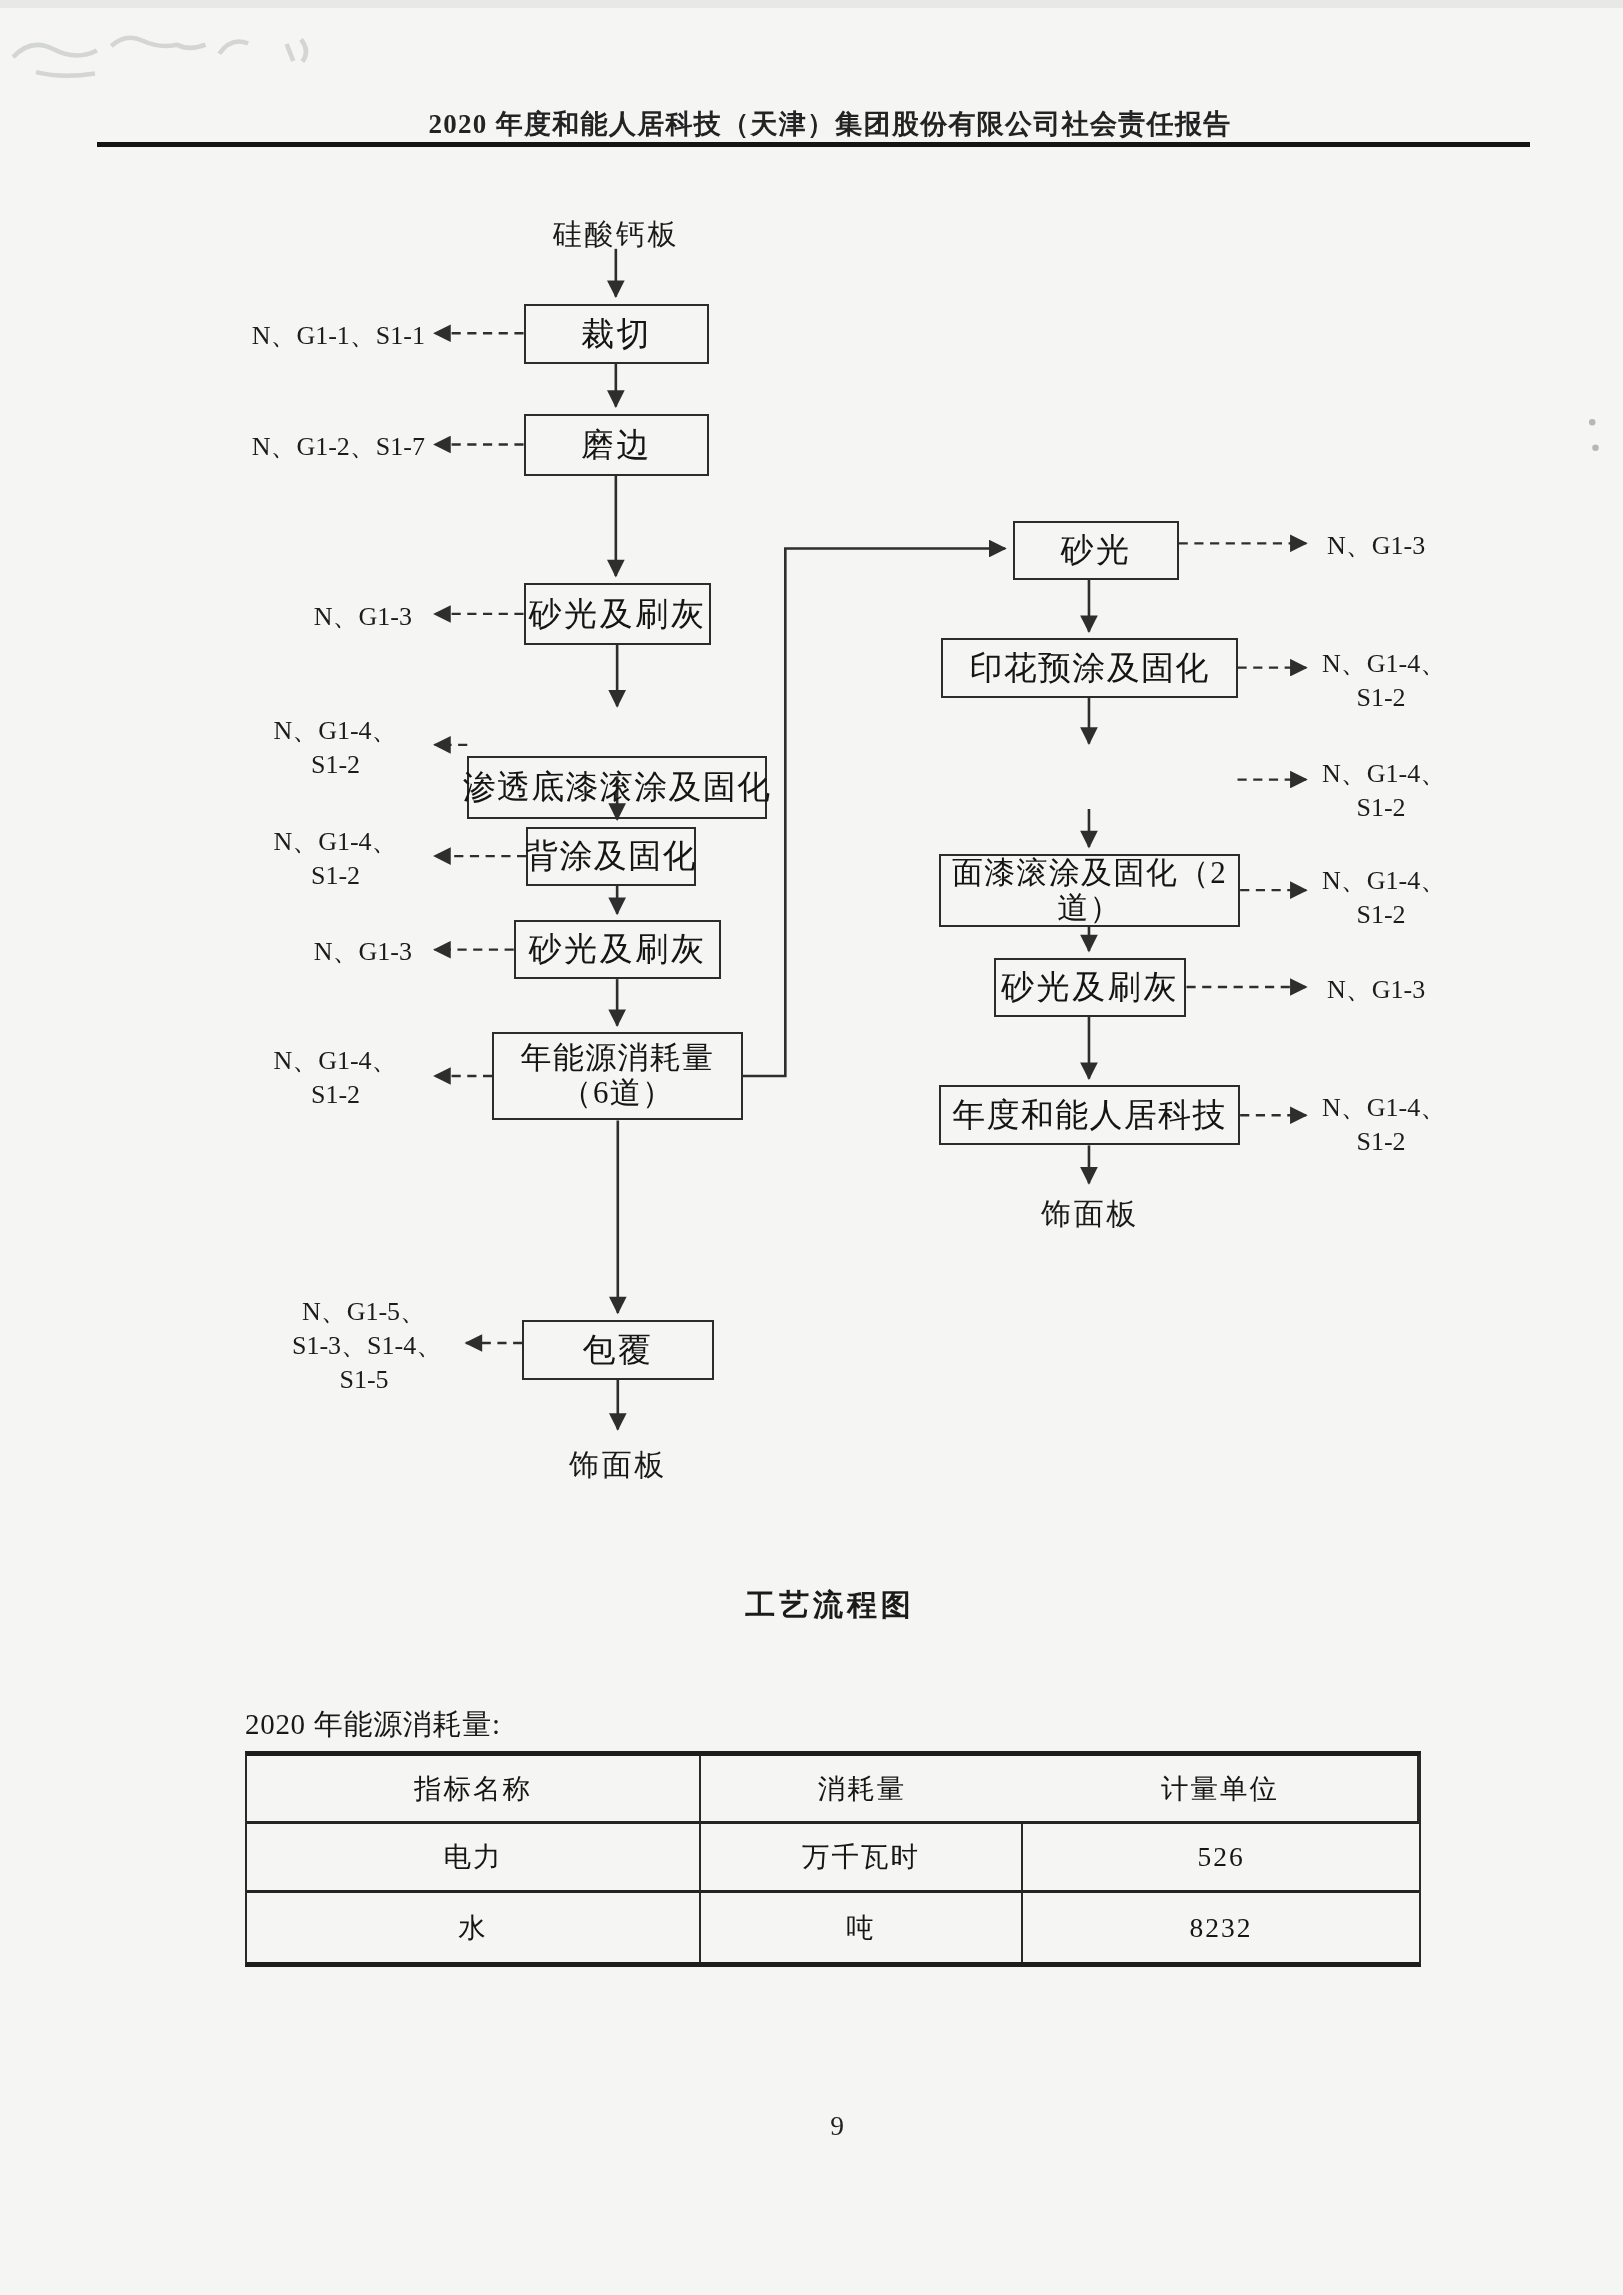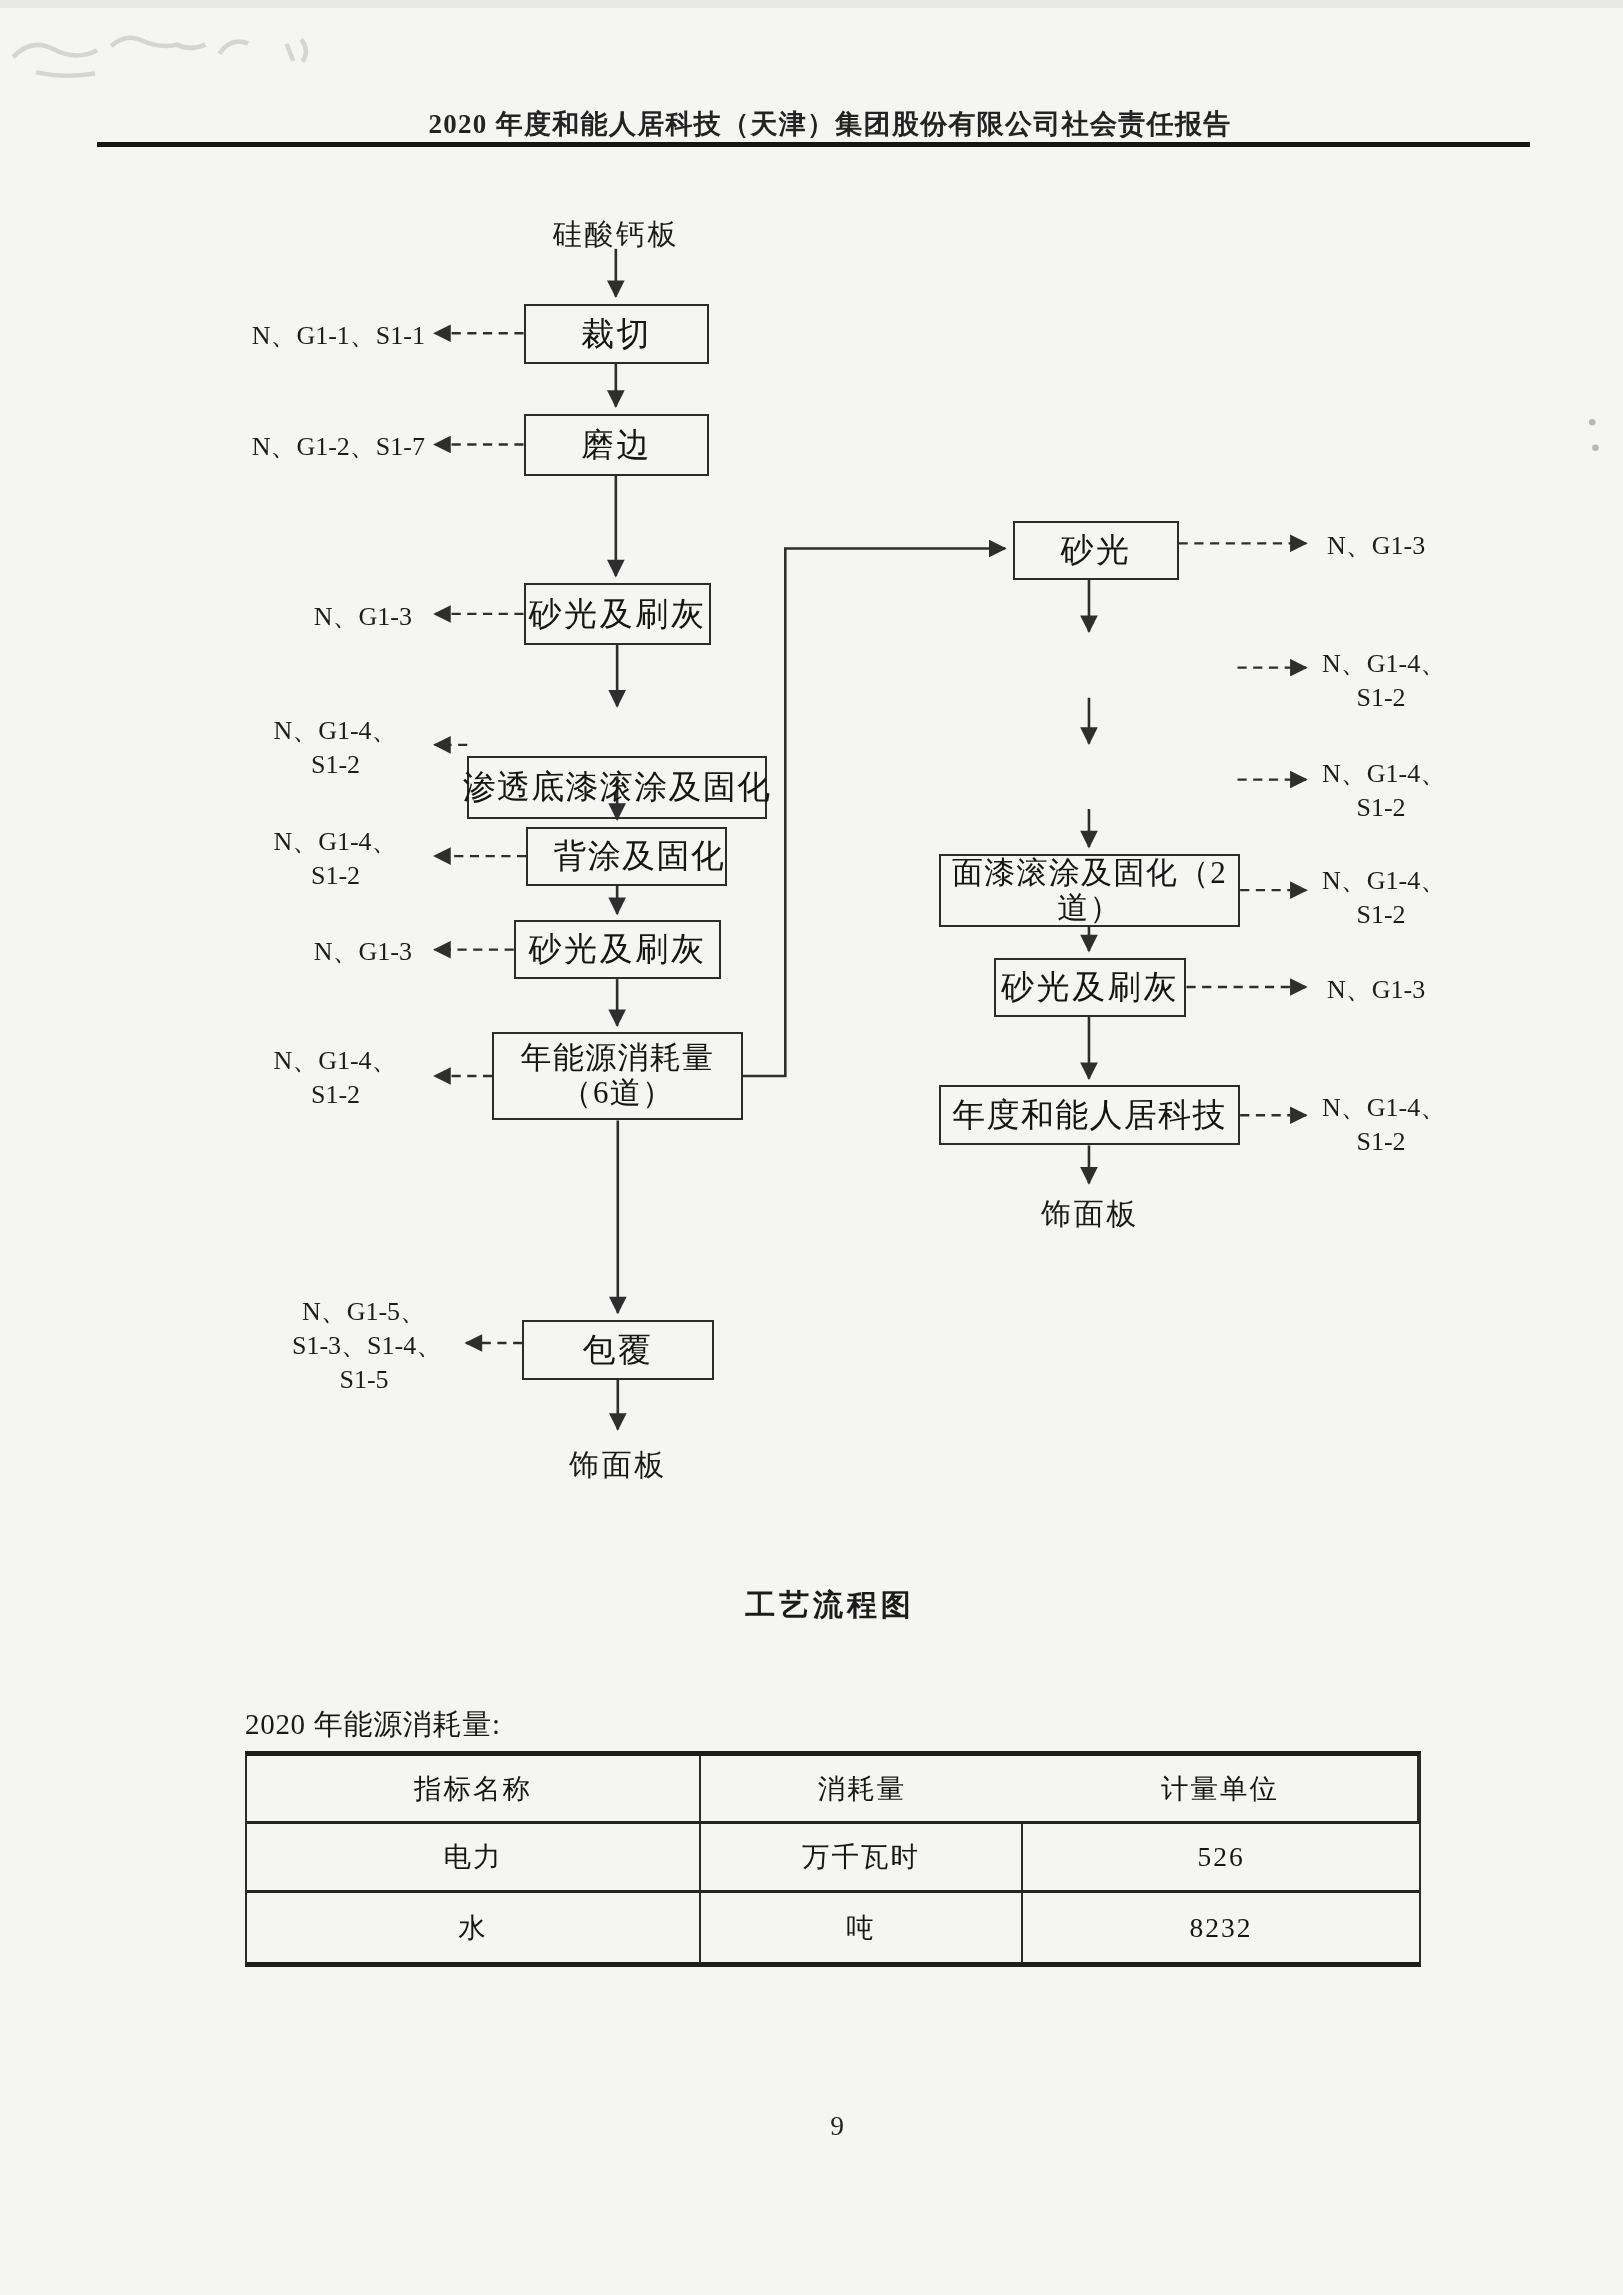--- a/index.html
+++ b/index.html
@@ -132,38 +132,41 @@
   </div>
   <div class="abs flow-box" style="left:524px;top:406px;width:185px;height:62px;">
     <span>磨边</span>
   </div>
   <div class="abs flow-box" style="left:524px;top:575px;width:187px;height:62px;">
     <span>砂光及刷灰</span>
   </div>
   <div class="abs flow-box" style="left:467px;top:748px;width:300px;height:63px;letter-spacing:1.3px;">
     <span>渗透底漆滚涂及固化</span>
   </div>
-  <div class="abs flow-box" style="left:526px;top:819px;width:201px;height:59px;letter-spacing:1.3px;align-items:flex-end;">
+  <div class="abs flow-box" style="left:526px;top:819px;width:170px;height:59px;letter-spacing:1.3px;">
     <span>背涂及固化</span>
   </div>
   <div class="abs flow-box" style="left:514px;top:912px;width:207px;height:59px;">
     <span>砂光及刷灰</span>
   </div>
   <div class="abs flow-box" style="left:492px;top:1024px;width:251px;height:88px;font-size:31px;letter-spacing:1.3px;">
     <span>年能源消耗量</span>
     <span>（6道）</span>
   </div>
   <div class="abs flow-box" style="left:522px;top:1312px;width:192px;height:60px;">
     <span>包覆</span>
   </div>
 
   <div class="abs flow-text" style="left:520px;top:1437px;width:196px;text-align:center;font-size:30px;">饰面板</div>
 
   <div class="abs flow-box" style="left:1013px;top:513px;width:166px;height:59px;">
     <span>砂光</span>
+  </div>
+  <div class="abs flow-box" style="left:941px;top:630px;width:297px;height:60px;letter-spacing:1.3px;">
+    <span>印花预涂及固化</span>
   </div>
   <div class="abs flow-box" style="left:939px;top:846px;width:301px;height:73px;font-size:31px;letter-spacing:1.3px;">
     <span>面漆滚涂及固化（2</span>
     <span>道）</span>
   </div>
   <div class="abs flow-box" style="left:994px;top:950px;width:192px;height:59px;">
     <span>砂光及刷灰</span>
   </div>
   <div class="abs flow-box" style="left:939px;top:1077px;width:301px;height:60px;letter-spacing:1.3px;">
     <span>年度和能人居科技</span>

